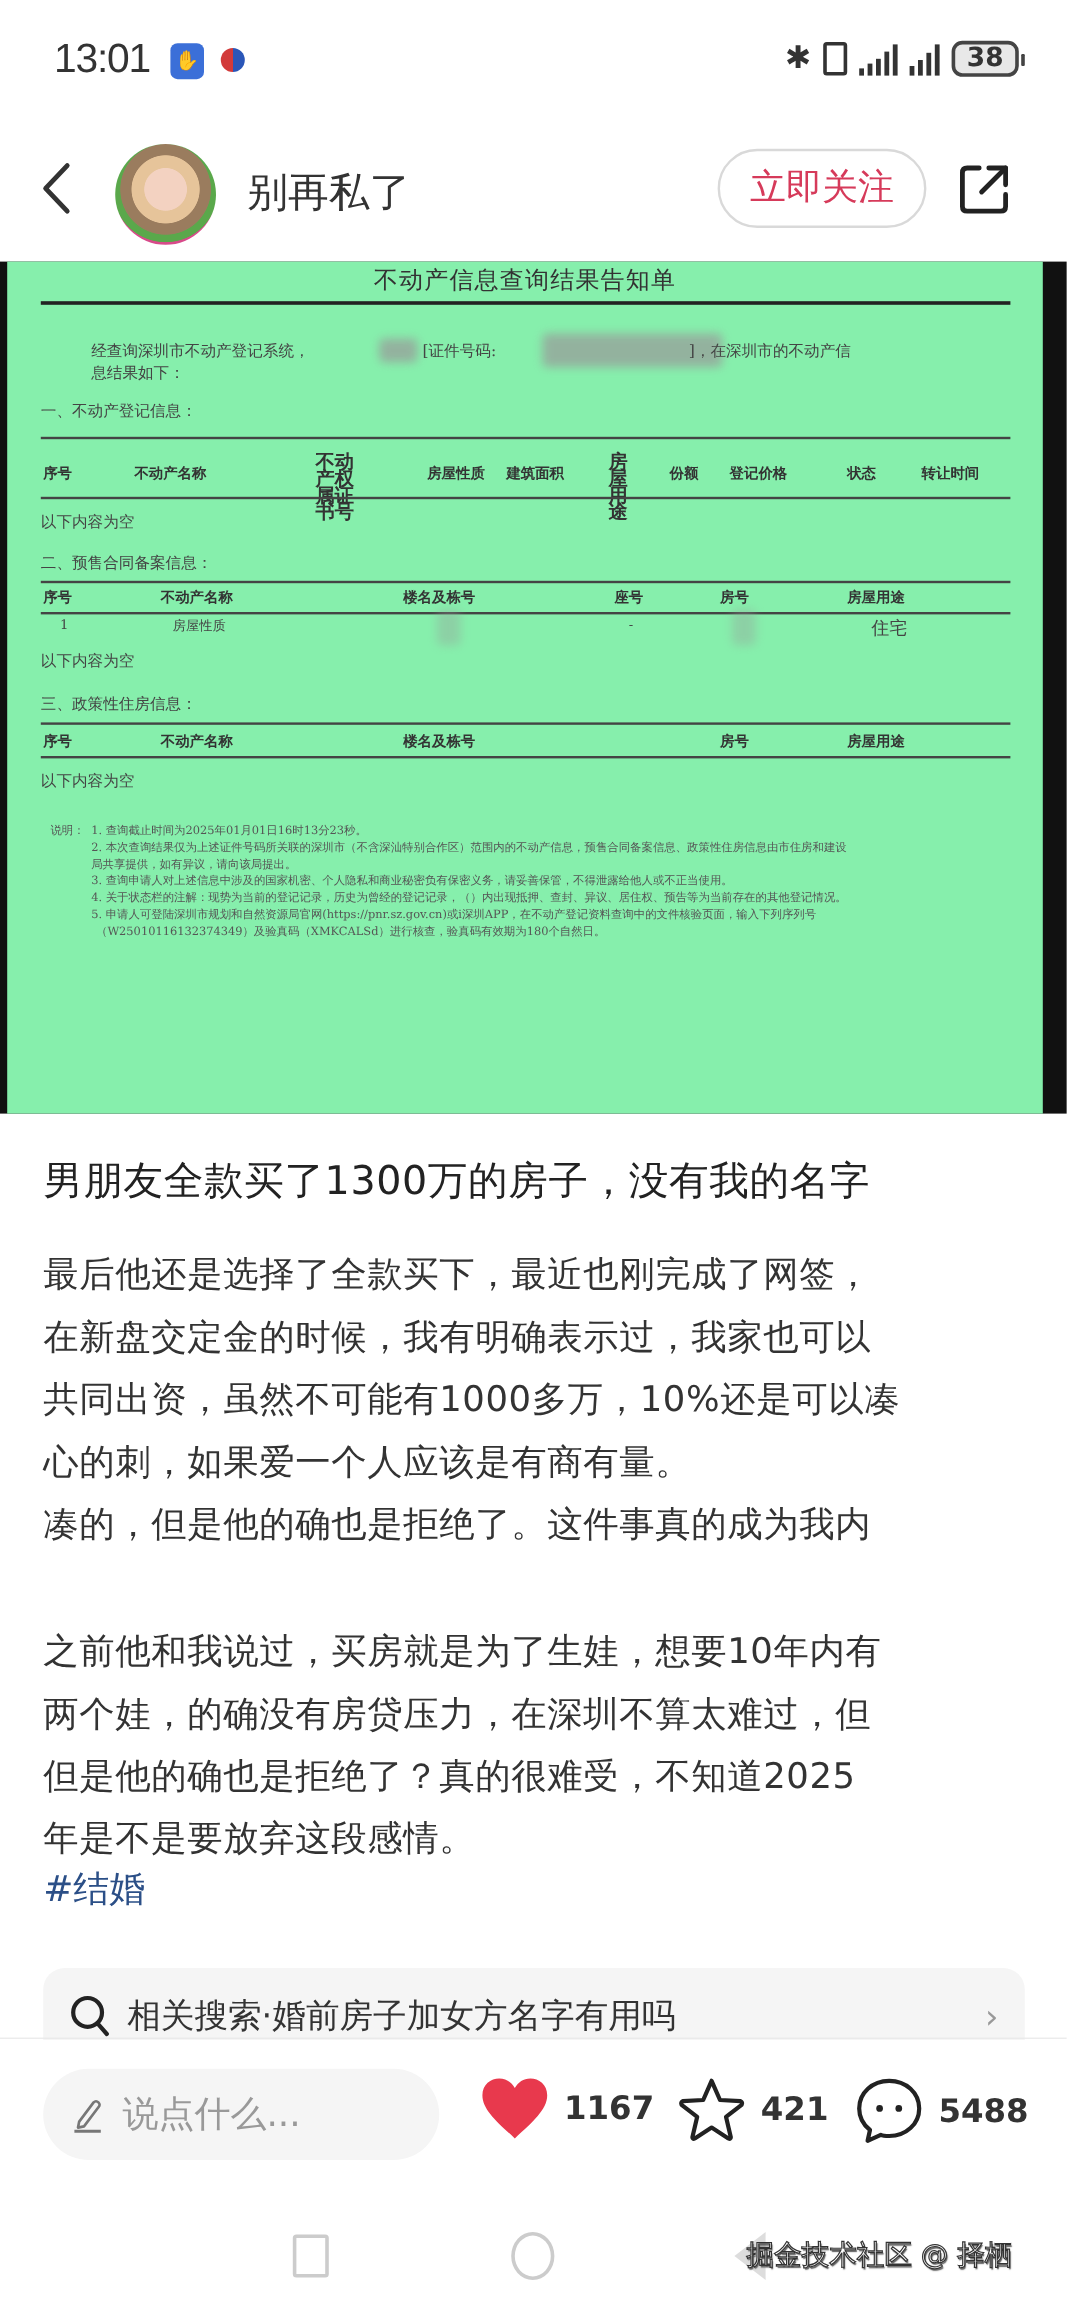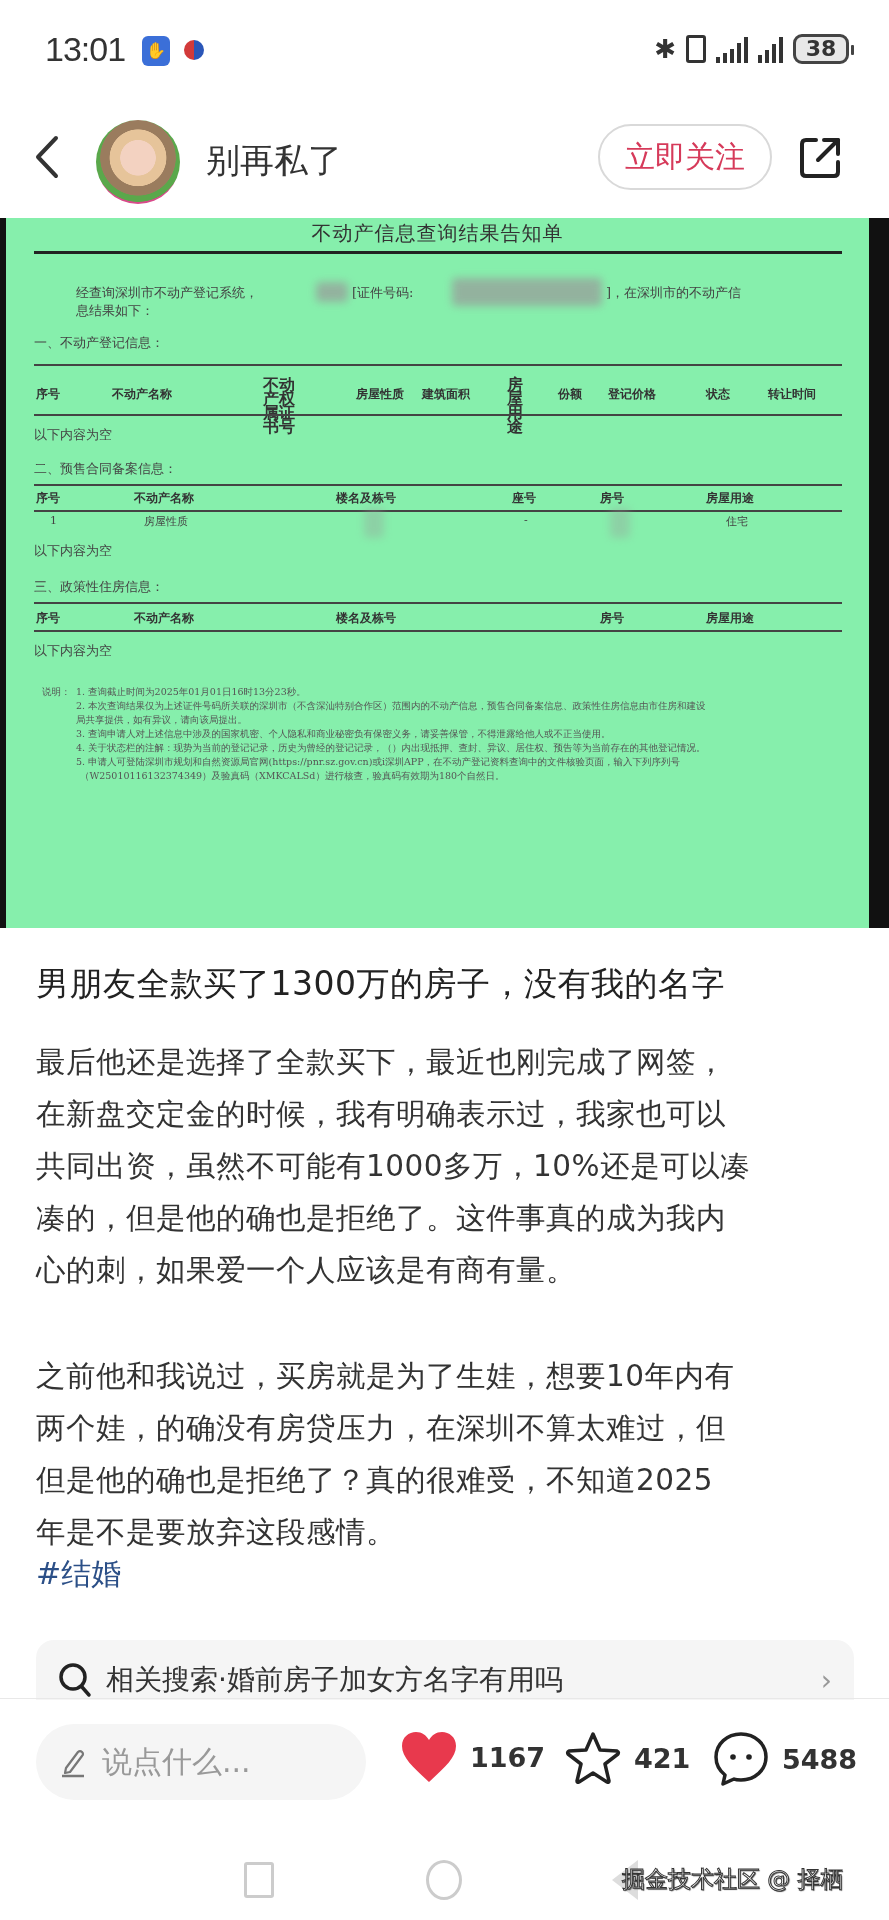--- a/index.html
+++ b/index.html
@@ -109,21 +109,21 @@
 
 <div class="doc-image">
   <div class="doc-paper">
     <div class="doc-title">不动产信息查询结果告知单</div>
     <div class="doc-rule" style="top:33px"></div>
 
     <span class="doc-text" style="left:70px;top:66px">经查询深圳市不动产登记系统，</span>
     <div class="blur" style="left:310px;top:64px;width:32px;height:20px"></div>
     <span class="doc-text" style="left:346px;top:66px">[证件号码:</span>
     <div class="blur" style="left:446px;top:60px;width:150px;height:28px"></div>
-    <span class="doc-text" style="left:600px;top:66px">]，在深圳市的不动产信</span>
+    <span class="doc-text" style="left:568px;top:66px">]，在深圳市的不动产信</span>
     <span class="doc-text" style="left:70px;top:84px">息结果如下：</span>
 
     <span class="doc-text" style="left:28px;top:116px">一、不动产登记信息：</span>
     <div class="doc-line" style="top:146px"></div>
     <span class="doc-th" style="left:30px;top:168px">序号</span>
     <span class="doc-th" style="left:106px;top:168px">不动产名称</span>
     <span class="doc-th2" style="left:252px;top:160px;width:42px">不动产权属证书号</span>
     <span class="doc-th" style="left:350px;top:168px">房屋性质</span>
     <span class="doc-th" style="left:416px;top:168px">建筑面积</span>
     <span class="doc-th2" style="left:496px;top:160px;width:26px">房屋用途</span>
@@ -142,21 +142,21 @@
     <span class="doc-th" style="left:506px;top:272px">座号</span>
     <span class="doc-th" style="left:594px;top:272px">房号</span>
     <span class="doc-th" style="left:700px;top:272px">房屋用途</span>
     <div class="doc-line" style="top:292px"></div>
     <div>
       <span class="doc-text" style="left:44px;top:296px;font-size:11px">1</span>
       <span class="doc-text" style="left:138px;top:296px;font-size:11px">房屋性质</span>
       <div class="blur" style="left:358px;top:290px;width:20px;height:30px;opacity:.35"></div>
       <span class="doc-text" style="left:518px;top:296px;font-size:11px">-</span>
       <div class="blur" style="left:604px;top:290px;width:20px;height:30px;opacity:.35"></div>
-      <span class="doc-text" style="left:720px;top:296px;font-size:11px">住宅</span>
+      <span class="doc-text" style="left:720px;top:296px;font-size:15px">住宅</span>
     </div>
     <span class="doc-text" style="left:28px;top:324px">以下内容为空</span>
 
     <span class="doc-text" style="left:28px;top:360px">三、政策性住房信息：</span>
     <div class="doc-line" style="top:384px"></div>
     <span class="doc-th" style="left:30px;top:392px">序号</span>
     <span class="doc-th" style="left:128px;top:392px">不动产名称</span>
     <span class="doc-th" style="left:330px;top:392px">楼名及栋号</span>
     <span class="doc-th" style="left:594px;top:392px">房号</span>
     <span class="doc-th" style="left:700px;top:392px">房屋用途</span>
@@ -173,22 +173,22 @@
     <span class="doc-small" style="left:74px;top:552px">（W25010116132374349）及验真码（XMKCALSd）进行核查，验真码有效期为180个自然日。</span>
   </div>
 </div>
 
 <div class="post-title">男朋友全款买了1300万的房子，没有我的名字</div>
 
 <div class="post-body" style="top:1036px">
   <div>最后他还是选择了全款买下，最近也刚完成了网签，</div>
   <div>在新盘交定金的时候，我有明确表示过，我家也可以</div>
   <div>共同出资，虽然不可能有1000多万，10%还是可以凑</div>
+  <div>心的刺，如果爱一个人应该是有商有量。</div>
   <div>凑的，但是他的确也是拒绝了。这件事真的成为我内</div>
-  <div>心的刺，如果爱一个人应该是有商有量。</div>
 </div>
 
 <div class="post-body" style="top:1350px">
   <div>之前他和我说过，买房就是为了生娃，想要10年内有</div>
   <div>两个娃，的确没有房贷压力，在深圳不算太难过，但</div>
   <div>但是他的确也是拒绝了？真的很难受，不知道2025</div>
   <div>年是不是要放弃这段感情。</div>
 </div>
 
 <div class="post-tag">#结婚</div>

